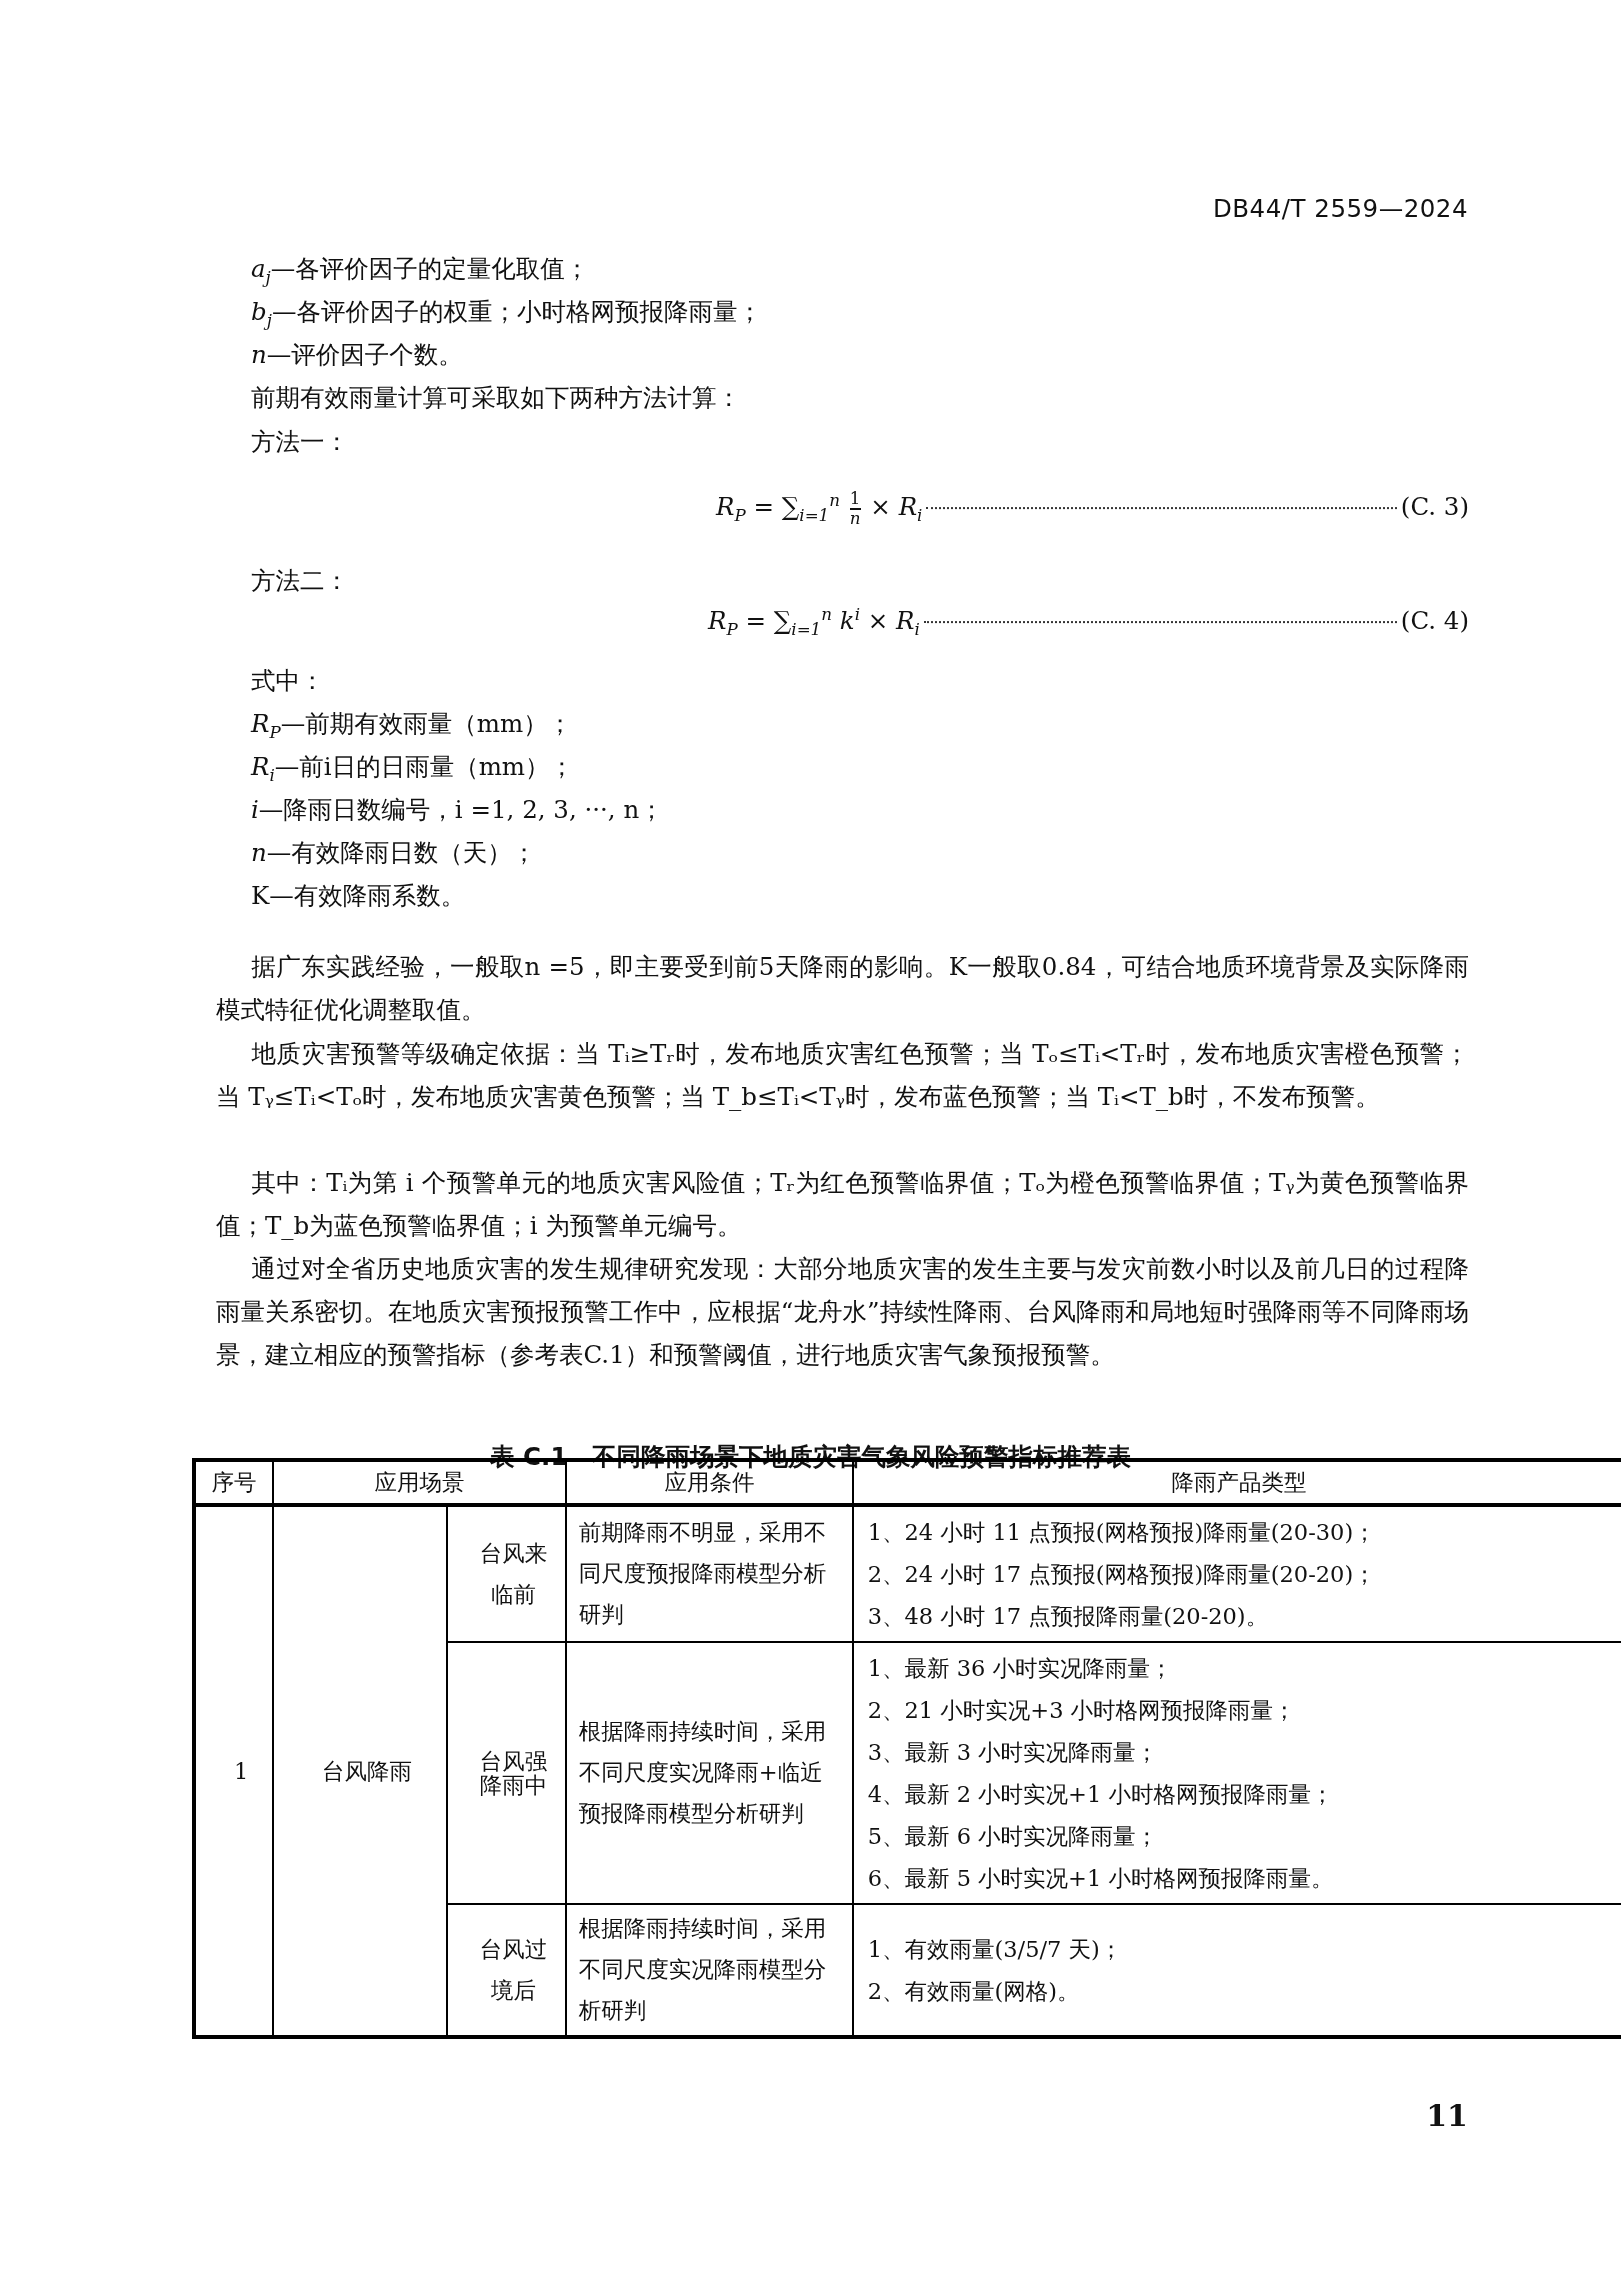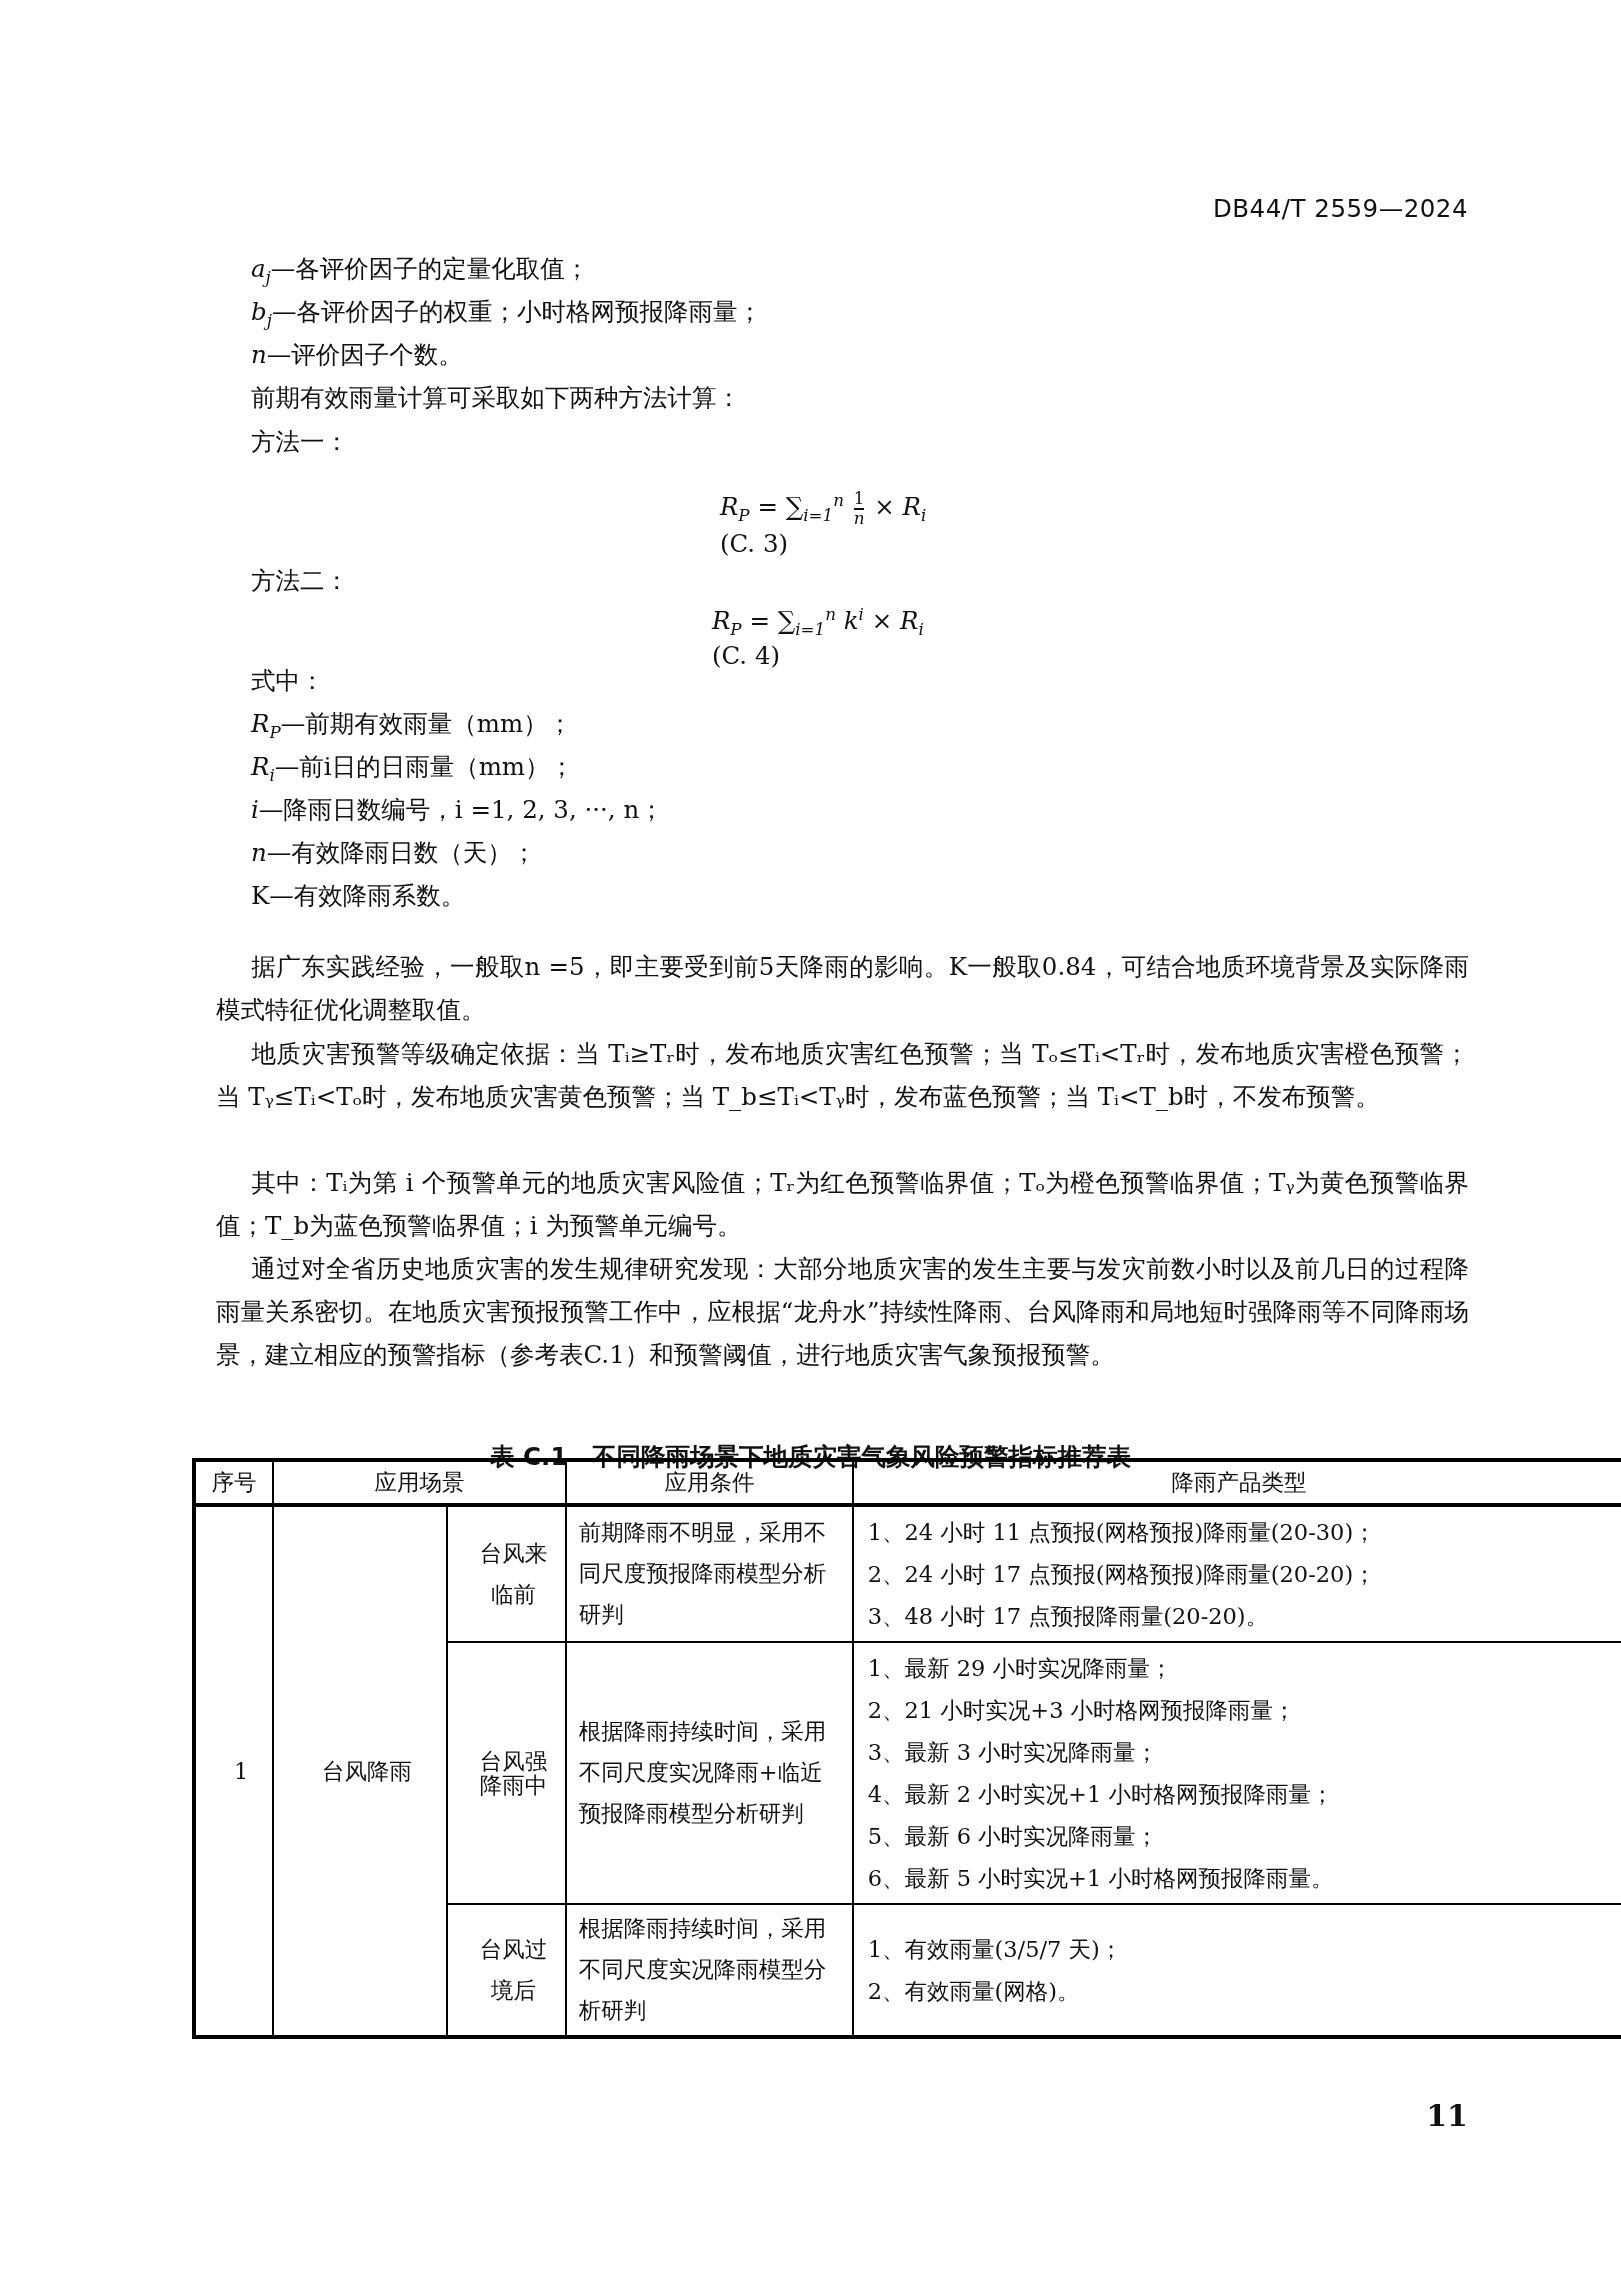--- a/index.html
+++ b/index.html
@@ -5,21 +5,21 @@
   html, body { margin: 0; padding: 0; background: #ffffff; }
   body { width: 1621px; height: 2293px; position: relative; overflow: hidden;
          font-family: "DejaVu Serif", "Liberation Serif", serif; color: #111; }
   .hdr { position: absolute; right: 153px; top: 194px; font-family: "DejaVu Sans", "Liberation Sans", sans-serif;
          font-size: 24.5px; letter-spacing: 0.5px; }
   .line { position: absolute; left: 251px; font-size: 24.5px; line-height: 43px; white-space: nowrap; }
   .para { position: absolute; left: 216px; width: 1253px; font-size: 24.5px; line-height: 43px; text-align: justify; margin-top: 28px; }
   .para .first { display: inline-block; width: 35px; }
   .math { font-family: "DejaVu Serif", serif; font-style: italic; }
   .math sub, .math sup { font-size: 16.7px; }
-  .eq { position: absolute; left: 716px; width: 753px; font-size: 24.5px; display: flex; align-items: baseline; flex-direction: column; }
+  .eq { position: absolute; left: 716px; width: 753px; font-size: 24.5px; display: flex; align-items: baseline; }
   .eq .expr { white-space: nowrap; }
   .eq .dots { flex: 1; border-bottom: 2.9px dotted #333; margin: 0 3.9px; transform: translateY(-5.9px); }
   .eq .num { white-space: nowrap; }
   .frac { display: inline-flex; flex-direction: column; vertical-align: middle; text-align: center; font-size: 16.7px; line-height: 17.6px; margin: 0 2px; }
   .frac span:first-child { border-bottom: 2px solid #111; font-style: normal; }
   .caption { position: absolute; left: 0; width: 1621px; top: 1400px; text-align: center;
              font-family: "DejaVu Sans", "Liberation Sans", sans-serif; font-weight: bold; font-size: 24.5px; margin-top: 40px; }
   table { position: absolute; left: 192px; top: 1458px; width: 1436px; border-collapse: collapse;
           border: 4.9px solid #000; font-size: 22.5px; }
   td, th { border: 2.5px solid #000; padding: 0 9.8px; vertical-align: middle; font-weight: normal; }
@@ -107,21 +107,21 @@
       <td class="list">
         <div>1、24 小时 11 点预报(网格预报)降雨量(20-30)；</div>
         <div>2、24 小时 17 点预报(网格预报)降雨量(20-20)；</div>
         <div>3、48 小时 17 点预报降雨量(20-20)。</div>
       </td>
     </tr>
     <tr style="height:257px">
       <td class="c" style="line-height:24px">台风强降雨中</td>
       <td class="cond">根据降雨持续时间，采用不同尺度实况降雨+临近预报降雨模型分析研判</td>
       <td class="list">
-        <div>1、最新 29 小时实况降雨量；</div>
+        <div>1、最新 36 小时实况降雨量；</div>
         <div>2、21 小时实况+3 小时格网预报降雨量；</div>
         <div>3、最新 3 小时实况降雨量；</div>
         <div>4、最新 2 小时实况+1 小时格网预报降雨量；</div>
         <div>5、最新 6 小时实况降雨量；</div>
         <div>6、最新 5 小时实况+1 小时格网预报降雨量。</div>
       </td>
     </tr>
     <tr style="height:129px">
       <td class="c" style="line-height:41px">台风过境后</td>
       <td class="cond">根据降雨持续时间，采用不同尺度实况降雨模型分析研判</td>

